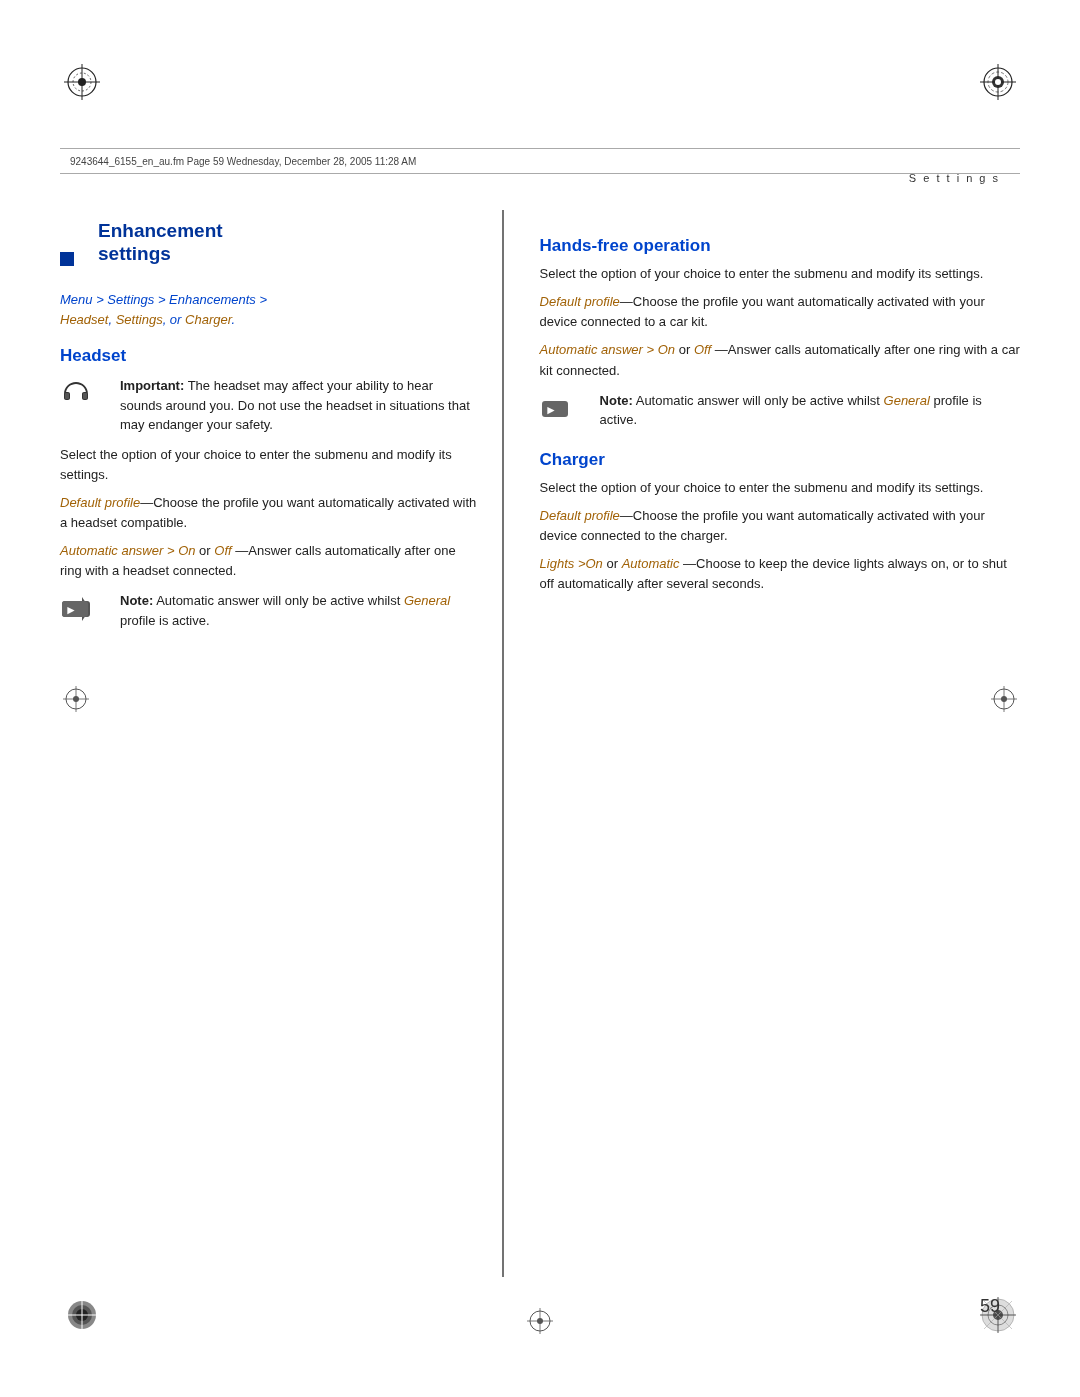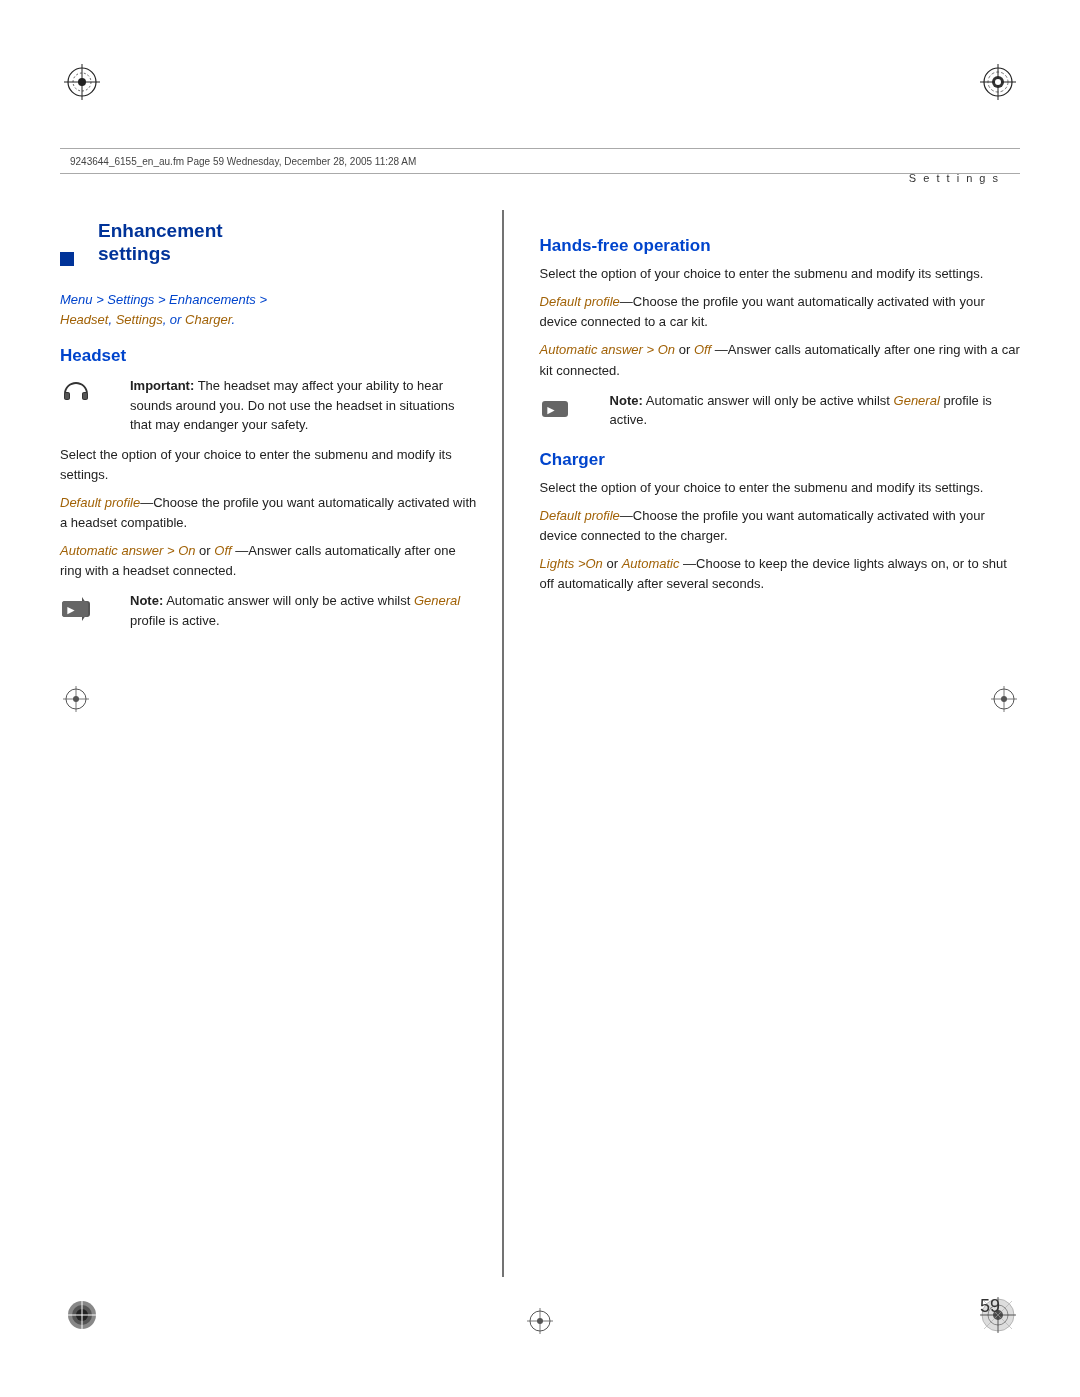--- a/index.html
+++ b/index.html
@@ -127,21 +127,20 @@
     }
 
     .italic-link {
       color: #a16207;
       font-style: italic;
     }
 
     
     .note-box {
       display: flex;
-      gap: 10px;
       margin: 10px 0;
       align-items: flex-start;
     }
 
     .note-icon {
       width: 32px;
       height: 32px;
       flex-shrink: 0;
       margin-top: 2px;
     }

